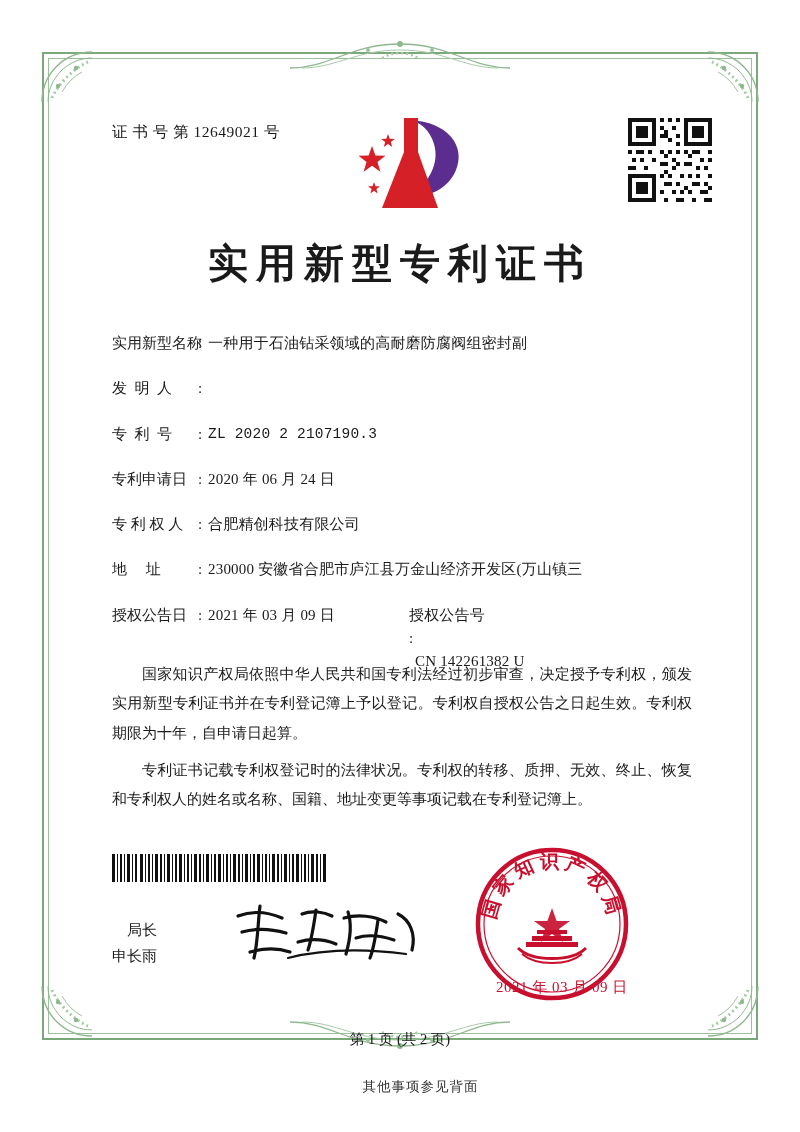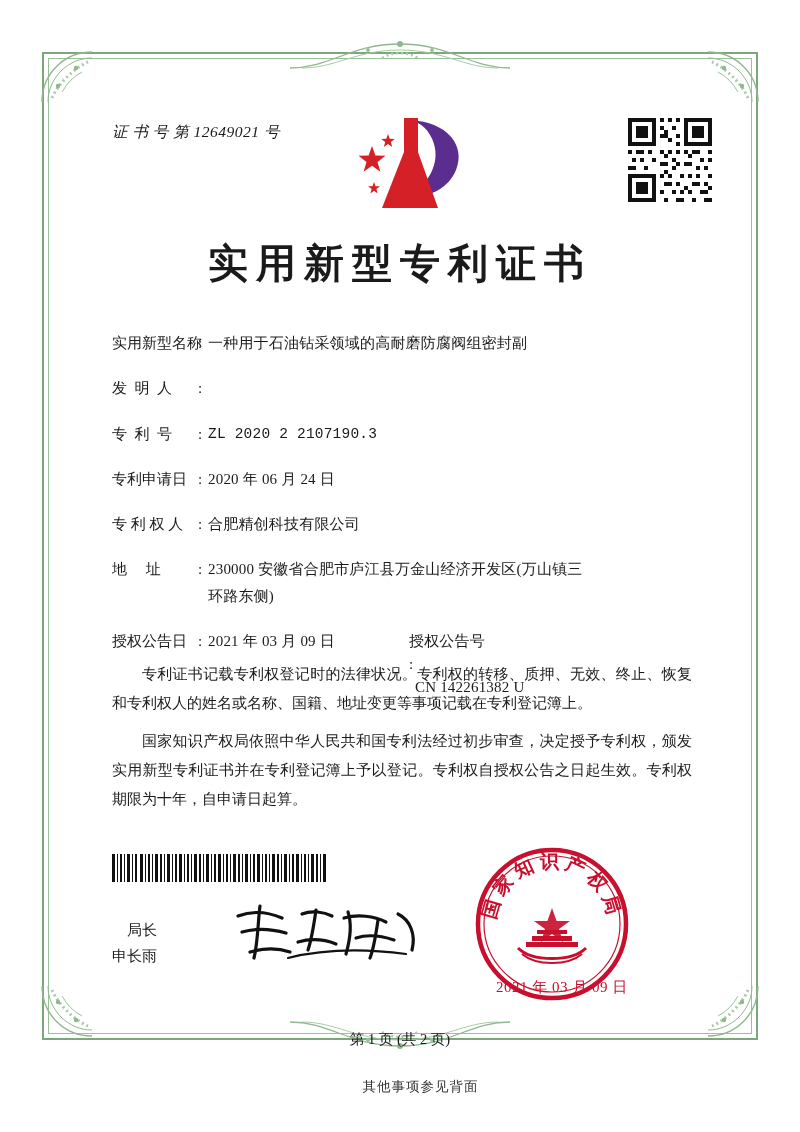--- a/index.html
+++ b/index.html
@@ -66,21 +66,20 @@
   }
 
   
   .cert-no {
     position: absolute;
     left: 112px;
     top: 122px;
     font-size: 15.5px;
     letter-spacing: 0.5px;
     font-family: "Liberation Serif", serif;
-    font-style: italic;
   }
 
   .logo {
     position: absolute;
     left: 352px;
     top: 112px;
     width: 116px;
     height: 110px;
   }
 
@@ -433,42 +432,41 @@
     <div class="field-label">专 利 权 人</div>
     <div class="field-colon">:</div>
     <div class="field-value">合肥精创科技有限公司</div>
   </div>
 
   <div class="field-row">
     <div class="field-label">地     址</div>
     <div class="field-colon">:</div>
     <div class="field-value">
       <span>230000 安徽省合肥市庐江县万金山经济开发区(万山镇三</span>
-      <span class="line2">环路东侧)</span>
     </div>
   </div>
 
   <div class="field-row double">
     <div class="field-label">授权公告日</div>
     <div class="field-colon">:</div>
     <div class="field-value">
       <span>2021 年 03 月 09 日</span>
       <span class="pair-2">
         <span class="p-label">授权公告号</span>
         <span>:</span>
         <span style="margin-left:6px">CN 142261382 U</span>
       </span>
     </div>
   </div>
 
 </div>
 
 <div class="paras">
+  <div class="para">国家知识产权局依照中华人民共和国专利法经过初步审查，决定授予专利权，颁发实用新型专利证书并在专利登记簿上予以登记。专利权自授权公告之日起生效。专利权期限为十年，自申请日起算。</div>
   <div class="para">专利证书记载专利权登记时的法律状况。专利权的转移、质押、无效、终止、恢复和专利权人的姓名或名称、国籍、地址变更等事项记载在专利登记簿上。</div>
-  <div class="para">国家知识产权局依照中华人民共和国专利法经过初步审查，决定授予专利权，颁发实用新型专利证书并在专利登记簿上予以登记。专利权自授权公告之日起生效。专利权期限为十年，自申请日起算。</div>
 </div>
 
 <div class="barcode">
   <svg width="214" height="28" viewBox="0 0 214 28" shape-rendering="crispEdges">
     <rect width="214" height="28" fill="#ffffff"></rect>
     <g fill="#111111">
       <rect x="0" y="0" width="3" height="28"></rect>
         <rect x="5" y="0" width="1" height="28"></rect>
       <rect x="8" y="0" width="2" height="28"></rect>
         <rect x="12" y="0" width="1" height="28"></rect>

